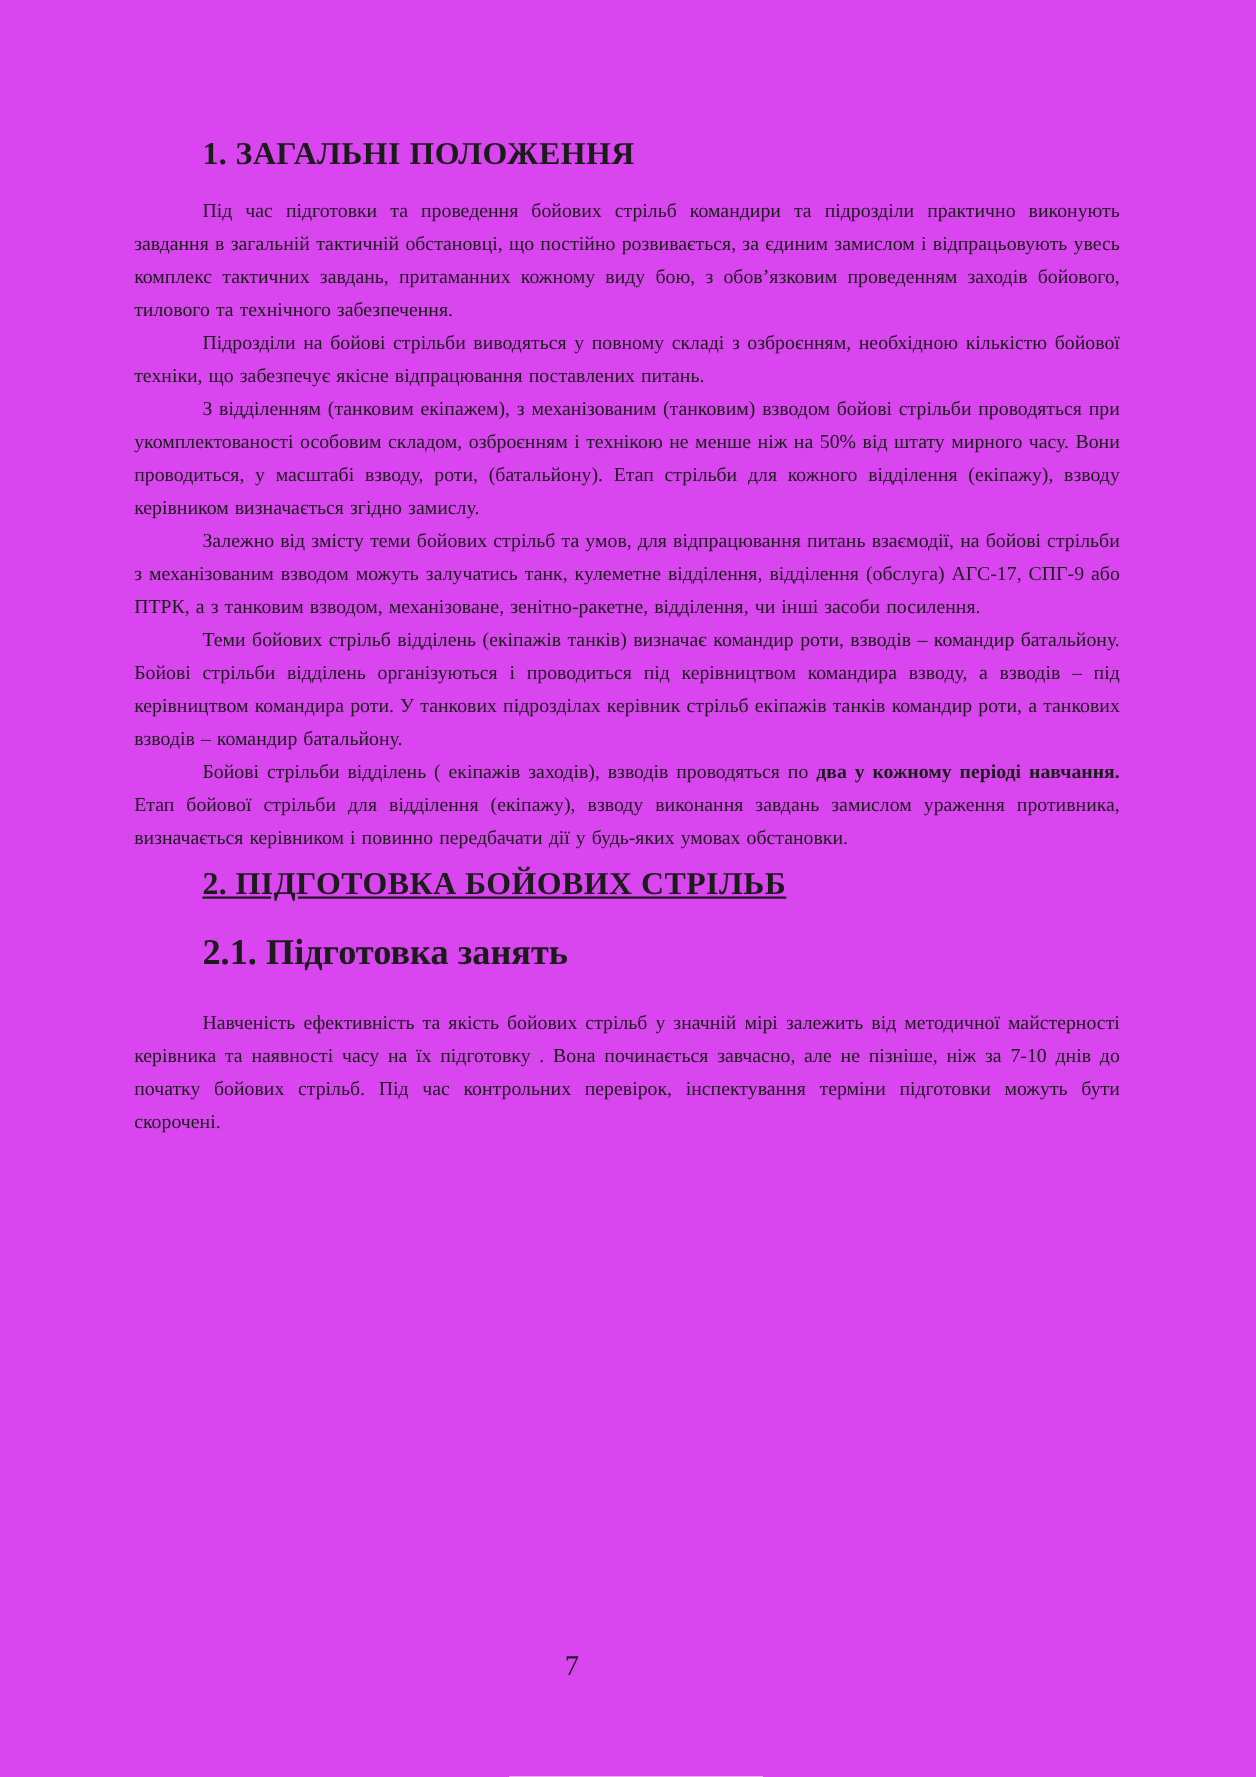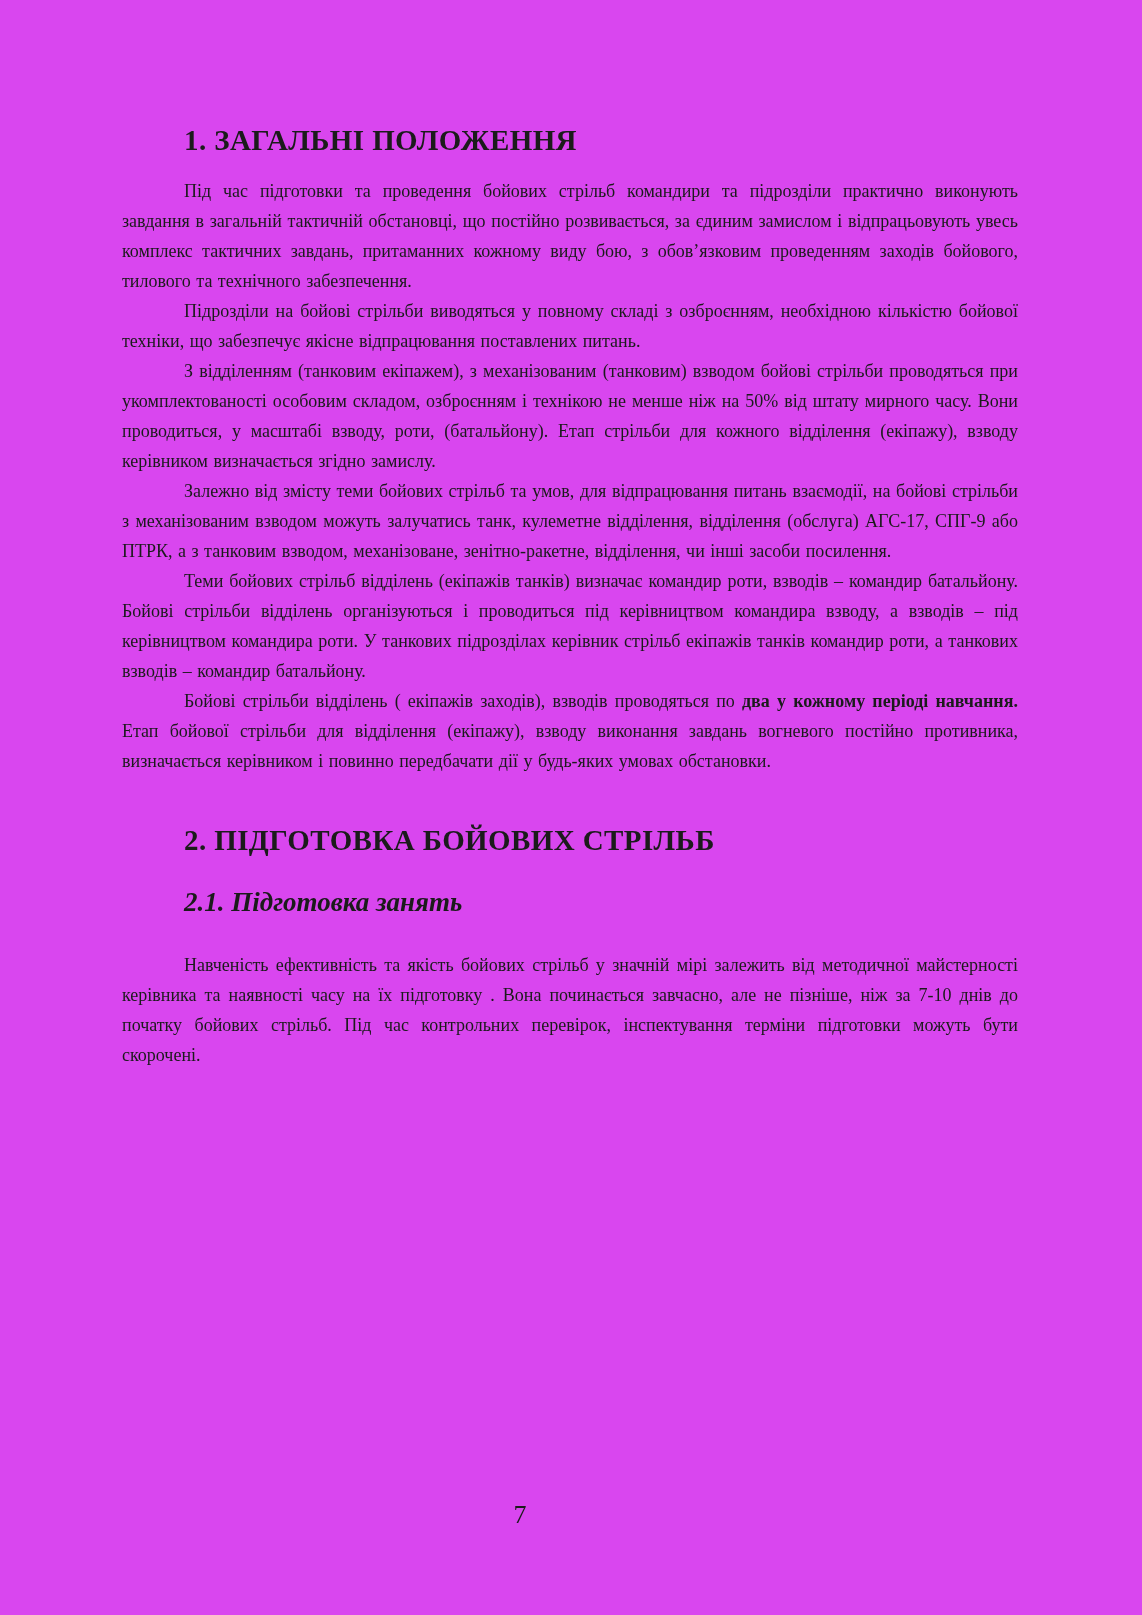--- a/index.html
+++ b/index.html
@@ -28,29 +28,29 @@
   }
   .h-main {
     font-size: 29px;
     font-weight: bold;
     line-height: 32px;
     margin: 0 0 20px 0;
     text-indent: 62px;
     letter-spacing: 0.4px;
   }
   .h-main.second {
-    margin: 48px 0 0 0;
+    margin: 12px 0 0 0;
+    text-decoration: underline;
   }
   .h-sub {
-    font-size: 27px;
+    font-size: 33px;
     font-weight: bold;
     line-height: 32px;
     margin: 30px 0 0 0;
     text-indent: 62px;
-    font-style: italic;
   }
   .paras p {
     margin: 0;
     font-size: 18px;
     line-height: 30px;
     text-align: justify;
     text-indent: 62px;
     word-spacing: 1px;
   }
   .paras.last-block {
@@ -76,21 +76,21 @@
   <div class="content">
 
     <h1 class="h-main">1. ЗАГАЛЬНІ ПОЛОЖЕННЯ</h1>
 
     <div class="paras">
         <p><span>Під час підготовки та проведення бойових стрільб командири та підрозділи практично виконують завдання в загальній тактичній обстановці, що постійно розвивається, за єдиним замислом і відпрацьовують увесь комплекс тактичних завдань, притаманних кожному виду бою, з обов’язковим проведенням заходів бойового, тилового та технічного забезпечення.</span></p>
         <p><span>Підрозділи на бойові стрільби виводяться у повному складі з озброєнням, необхідною кількістю бойової техніки, що забезпечує якісне відпрацювання поставлених питань.</span></p>
         <p><span>З відділенням (танковим екіпажем), з механізованим (танковим) взводом бойові стрільби проводяться при укомплектованості особовим складом, озброєнням і технікою не менше ніж на 50% від штату мирного часу. Вони проводиться, у масштабі взводу, роти, (батальйону). Етап стрільби для кожного відділення (екіпажу), взводу керівником визначається згідно замислу.</span></p>
         <p><span>Залежно від змісту теми бойових стрільб та умов, для відпрацювання питань взаємодії, на бойові стрільби з механізованим взводом можуть залучатись танк, кулеметне відділення, відділення (обслуга) АГС-17, СПГ-9 або ПТРК, а з танковим взводом, механізоване, зенітно-ракетне, відділення, чи інші засоби посилення.</span></p>
         <p><span>Теми бойових стрільб відділень (екіпажів танків) визначає командир роти, взводів – командир батальйону. Бойові стрільби відділень організуються і проводиться під керівництвом командира взводу, а взводів – під керівництвом командира роти. У танкових підрозділах керівник стрільб екіпажів танків командир роти, а танкових взводів – командир батальйону.</span></p>
-        <p><span>Бойові стрільби відділень ( екіпажів заходів), взводів проводяться по </span><span class="bold">два у кожному періоді навчання.</span><span> Етап бойової стрільби для відділення (екіпажу), взводу виконання завдань вогневого постійно противника, визначається керівником і повинно передбачати дії у будь-яких умовах обстановки.</span></p>
+        <p><span>Бойові стрільби відділень ( екіпажів заходів), взводів проводяться по </span><span class="bold">два у кожному періоді навчання.</span><span> Етап бойової стрільби для відділення (екіпажу), взводу виконання завдань замислом ураження противника, визначається керівником і повинно передбачати дії у будь-яких умовах обстановки.</span></p>
       </div>
 
     <h1 class="h-main second">2. ПІДГОТОВКА БОЙОВИХ СТРІЛЬБ</h1>
 
     <h2 class="h-sub">2.1. Підготовка занять</h2>
 
     <div class="paras last-block">
         <p><span>Навченість ефективність та якість бойових стрільб у значній мірі залежить від методичної майстерності керівника та наявності часу на їх підготовку . Вона починається завчасно, але не пізніше, ніж за 7-10 днів до початку бойових стрільб. Під час контрольних перевірок, інспектування терміни підготовки можуть бути скорочені.</span></p>
       </div>
 

